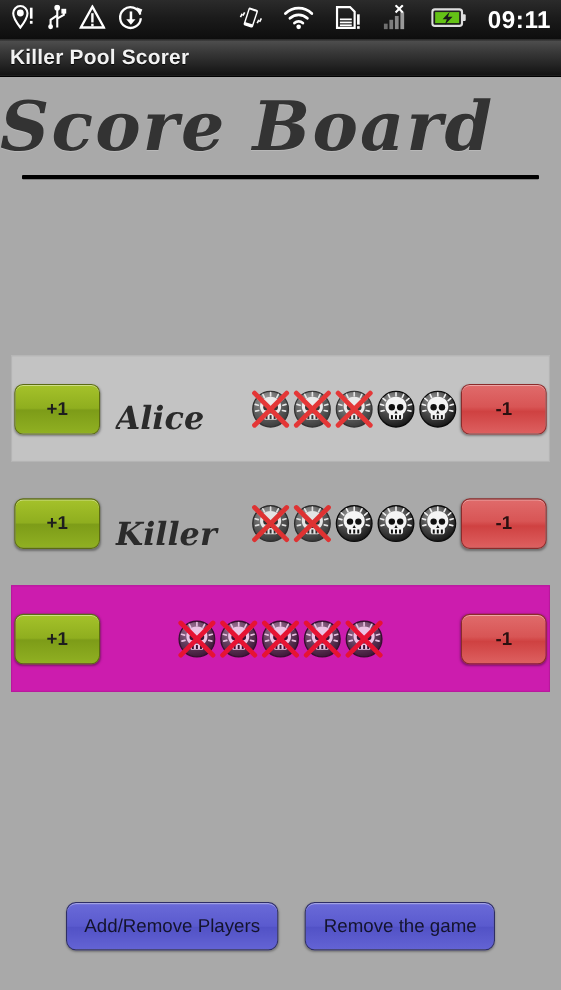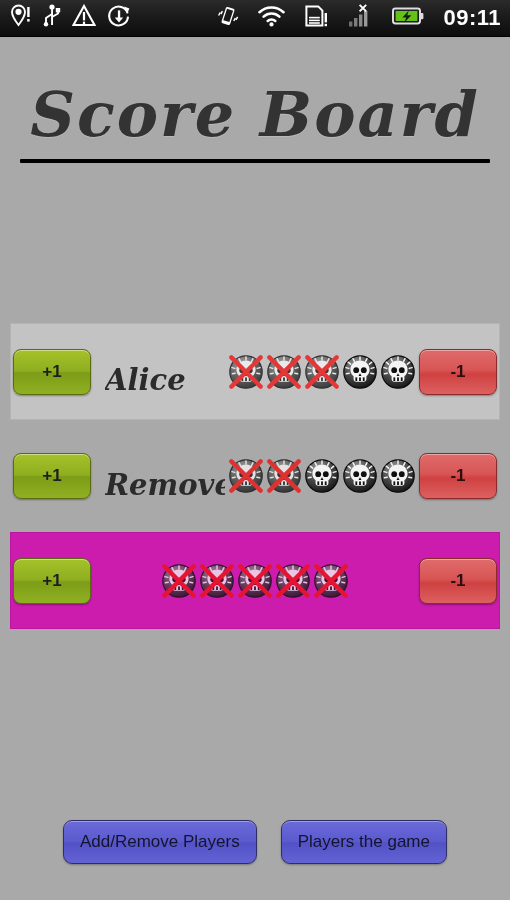--- a/index.html
+++ b/index.html
@@ -34,21 +34,21 @@
     display:flex;align-items:center;
   }
   .titlebar .t{
     color:#f2f2f2;font-size:19px;font-weight:bold;padding-left:9px;
     text-shadow:0 1px 1px #000;letter-spacing:0.2px;
   }
 
   
   .header{position:absolute;left:0;top:70px;width:510px;}
   .board-title{
-    text-align:center;font-size:62px;color:#333;
+    font-size:62px;color:#333;
     font-family:"DejaVu Serif", serif;font-style:italic;font-weight:bold;
     line-height:1.05;margin:0;padding:12px 0 0 0;letter-spacing:2px;
     text-shadow:0 1px 0 rgba(255,255,255,0.18);
   }
   .rule{
     height:4px;background:#000;margin:12px 20px 0 20px;border-radius:1px;
   }
 
   
   .rows{position:absolute;left:0;top:323px;width:510px;}
@@ -203,20 +203,23 @@
           <rect x="28.2" y="7" width="3.2" height="6.2" rx="1" fill="#dedede"></rect>
           <rect x="3.6" y="5" width="21.8" height="10" fill="#64c216"></rect>
           <path d="M16.8 4.6 L10.4 11.6 L14.2 11.6 L12.4 16.4 L19.4 9.2 L15.2 9.2 Z" fill="#1a1a1a"></path>
         </svg>
       </span>
 
       <span class="sb-clock">09:11</span>
     </div>
   </div>
 
+  <div class="titlebar">
+    <span class="t">Killer Pool Scorer</span>
+  </div>
 
   <div class="header">
     <div class="board-title">Score Board</div>
     <div class="rule"></div>
   </div>
 
   <div class="rows" id="player-rows">
       <div class="prow hl-grey pad">
         <div class="btn-plus">+1</div>
         <div class="pname">Alice</div>
@@ -383,21 +386,21 @@
       <path d="M18 6.0 L18 3.0"></path>
     </g>
 
   </svg>
           </span>
         </div>
         <div class="btn-minus">-1</div>
       </div>
       <div class="prow hl-none">
         <div class="btn-plus">+1</div>
-        <div class="pname">Remove</div>
+        <div class="pname">Killer</div>
         <div class="lives">
           <span class="life">
   <svg viewBox="0 0 36 36" opacity="0.78">
     <defs>
       <radialGradient id="ga" cx="38%" cy="26%" r="78%">
         <stop offset="0%" stop-color="#9a9a9a"></stop>
         <stop offset="52%" stop-color="#4a4a4a"></stop>
         <stop offset="100%" stop-color="#141414"></stop>
       </radialGradient>
     </defs>
@@ -729,16 +732,16 @@
       </g>
   </svg>
           </span>
         </div>
         <div class="btn-minus">-1</div>
       </div>
     </div>
 
   <div class="bottombar" id="bottom-bar">
       <div class="bbtn">Add/Remove Players</div>
-      <div class="bbtn">Players the game</div>
+      <div class="bbtn">Remove the game</div>
     </div>
 
 </div>
 
 </body></html>

